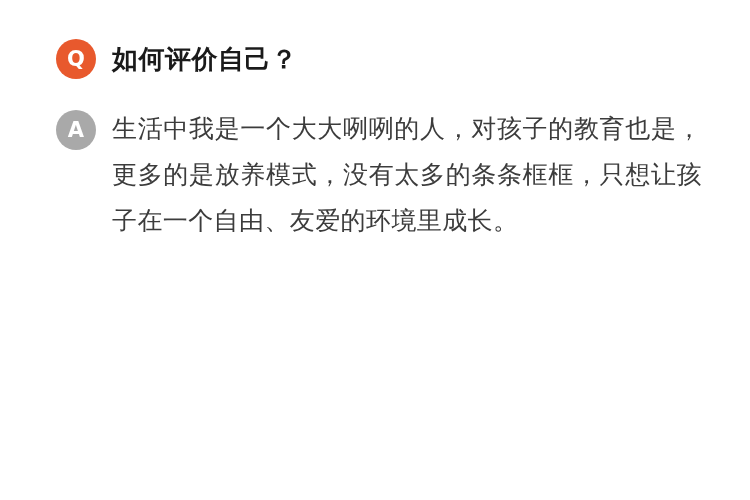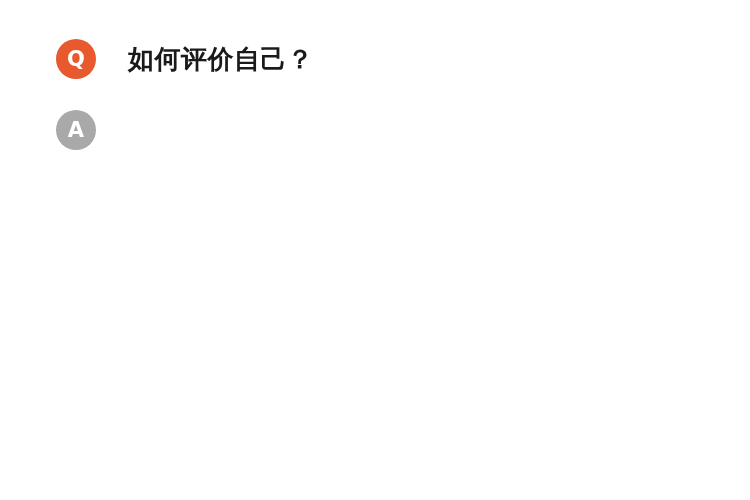--- a/index.html
+++ b/index.html
@@ -44,21 +44,21 @@
   }
   .badge.q-badge {
     background: #e8592d;
     margin-top: 3px;
   }
   .badge.a-badge {
     background: #a9a9a9;
     margin-top: 4px;
   }
   .qa-text-col {
-    margin-left: 32px;
+    margin-left: 16px;
     flex: 1 1 auto;
     min-width: 0;
   }
   .question-text {
     font-size: 26px;
     font-weight: bold;
     color: #1a1a1a;
     line-height: 46px;
     letter-spacing: 0.5px;
   }
@@ -82,16 +82,17 @@
   <div class="qa-block question">
     <div class="badge q-badge">Q</div>
     <div class="qa-text-col">
       <div class="question-text">如何评价自己？</div>
     </div>
   </div>
 
   <div class="qa-block answer">
     <div class="badge a-badge">A</div>
     <div class="qa-text-col">
+      <p class="answer-para">生活中我是一个大大咧咧的人，对孩子的教育也是，更多的是放养模式，没有太多的条条框框，只想让孩子在一个自由、友爱的环境里成长。</p>
     </div>
   </div>
 
 </div>
 
 </body></html>

